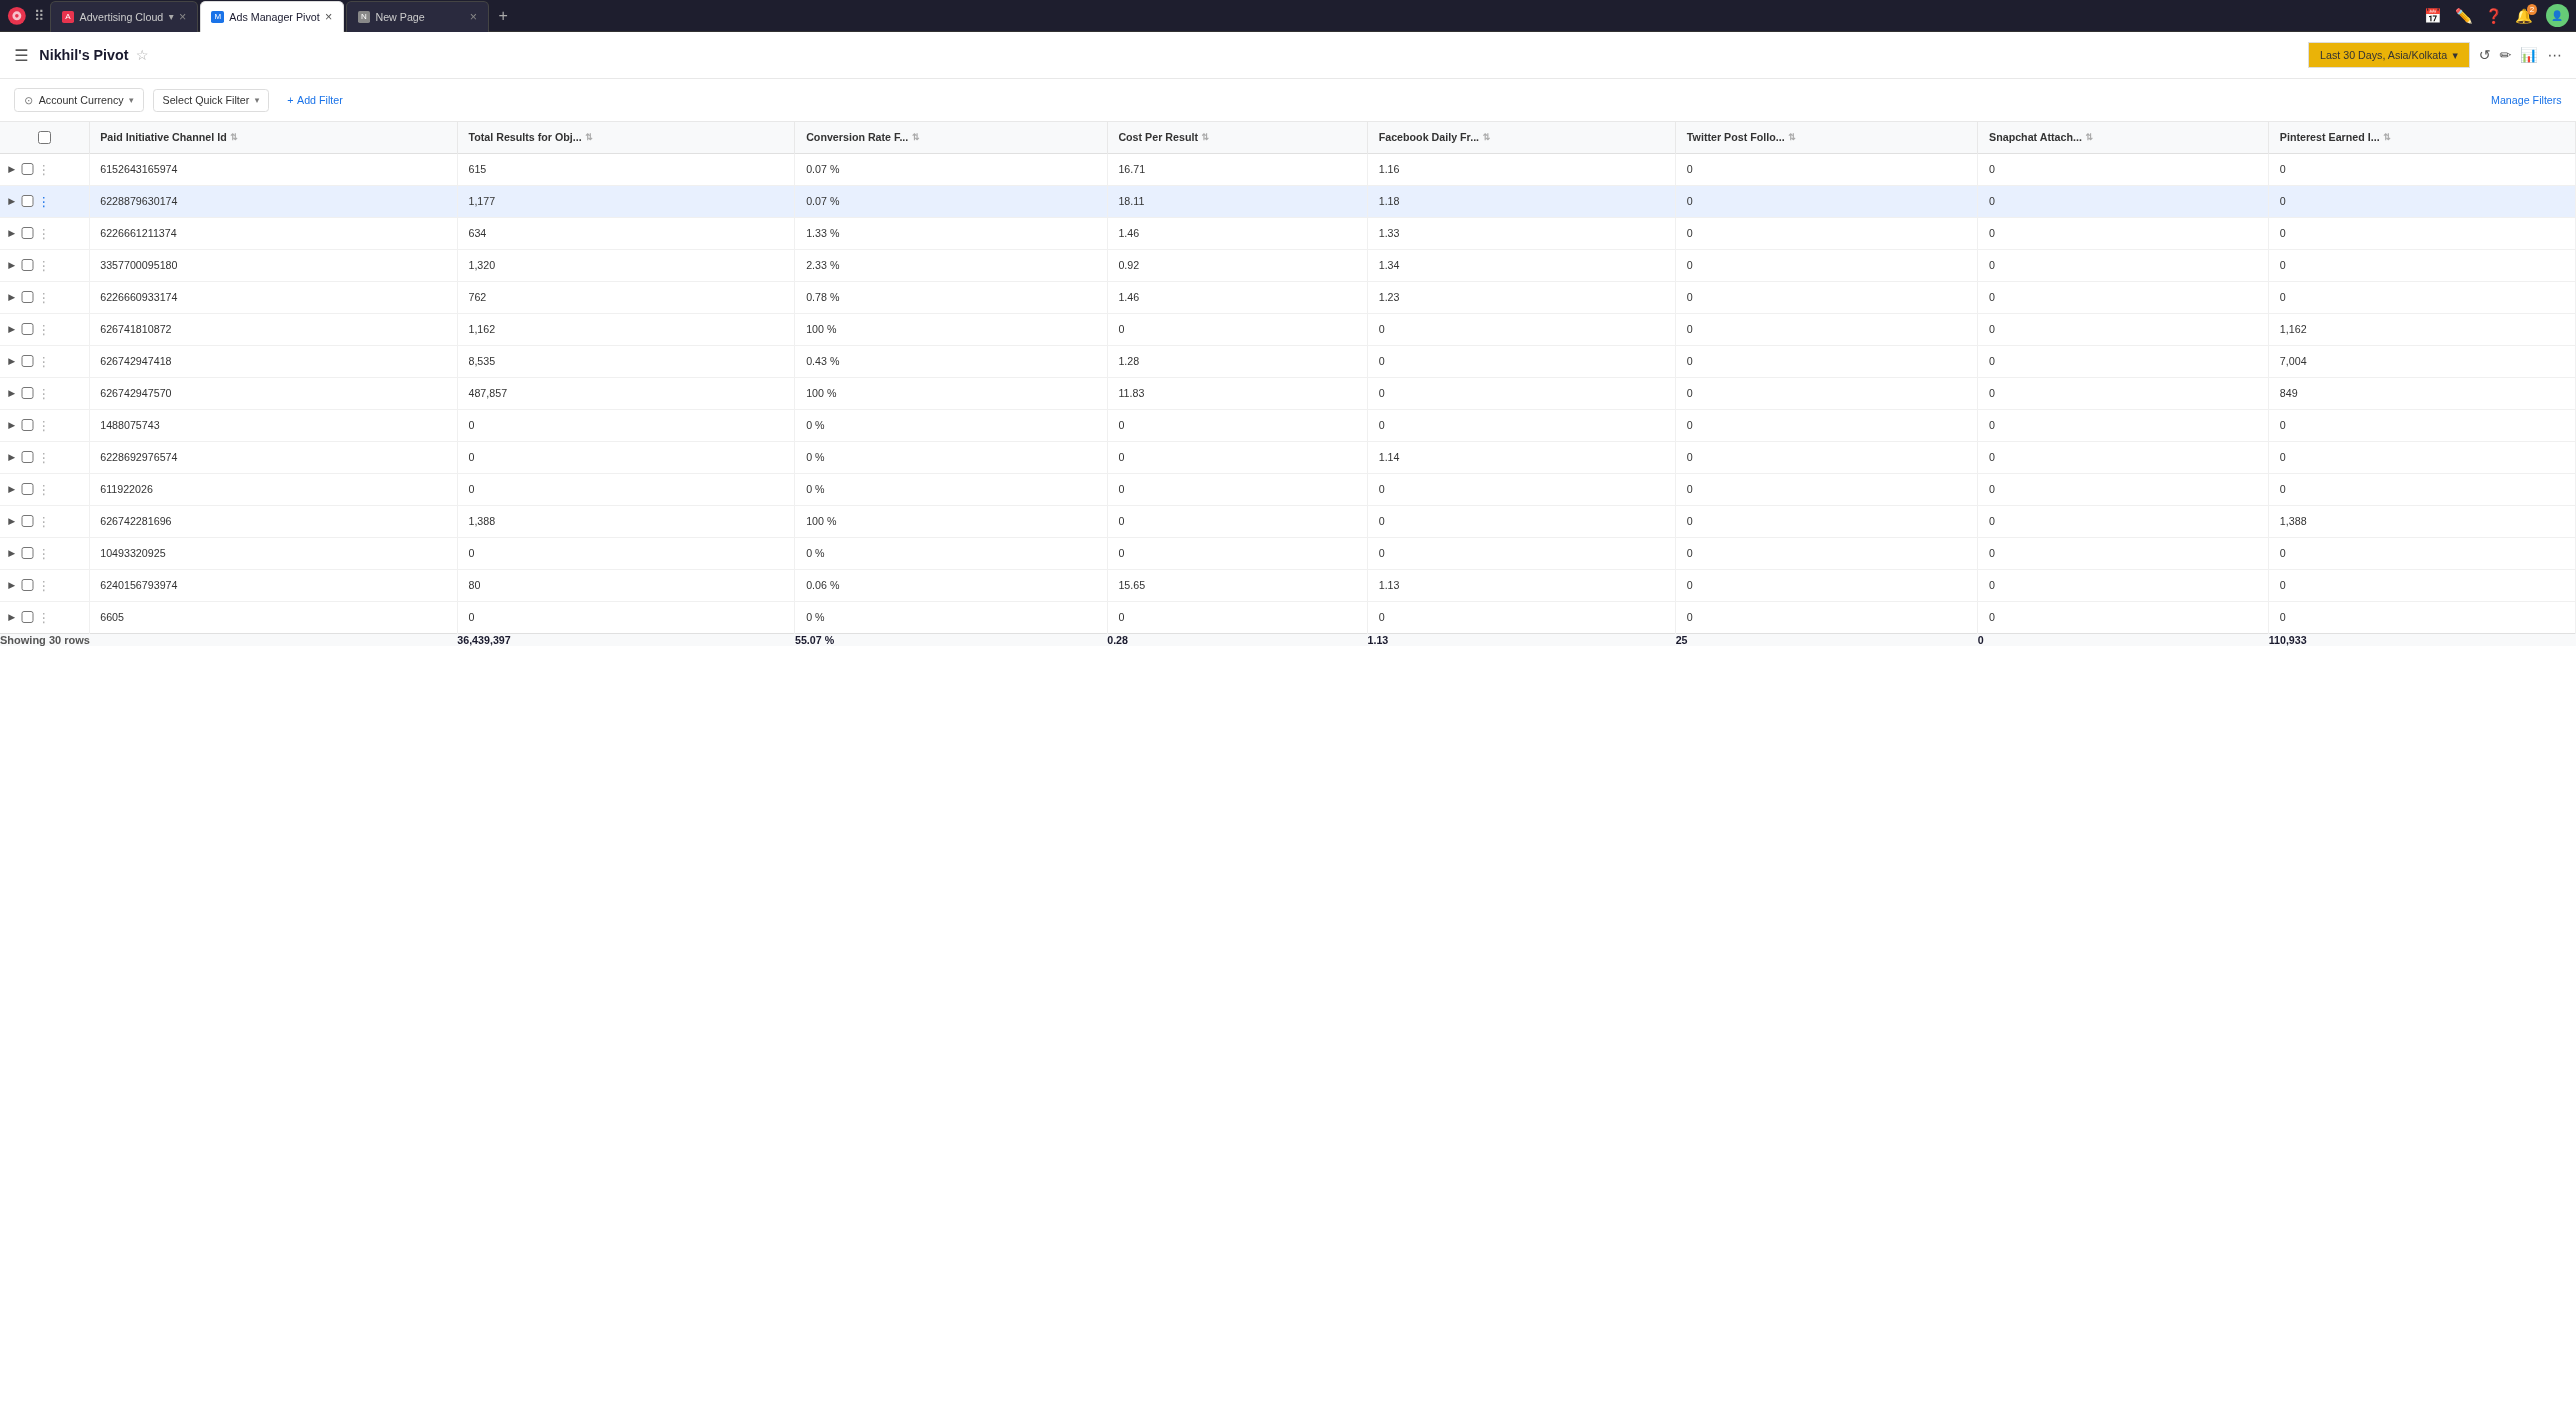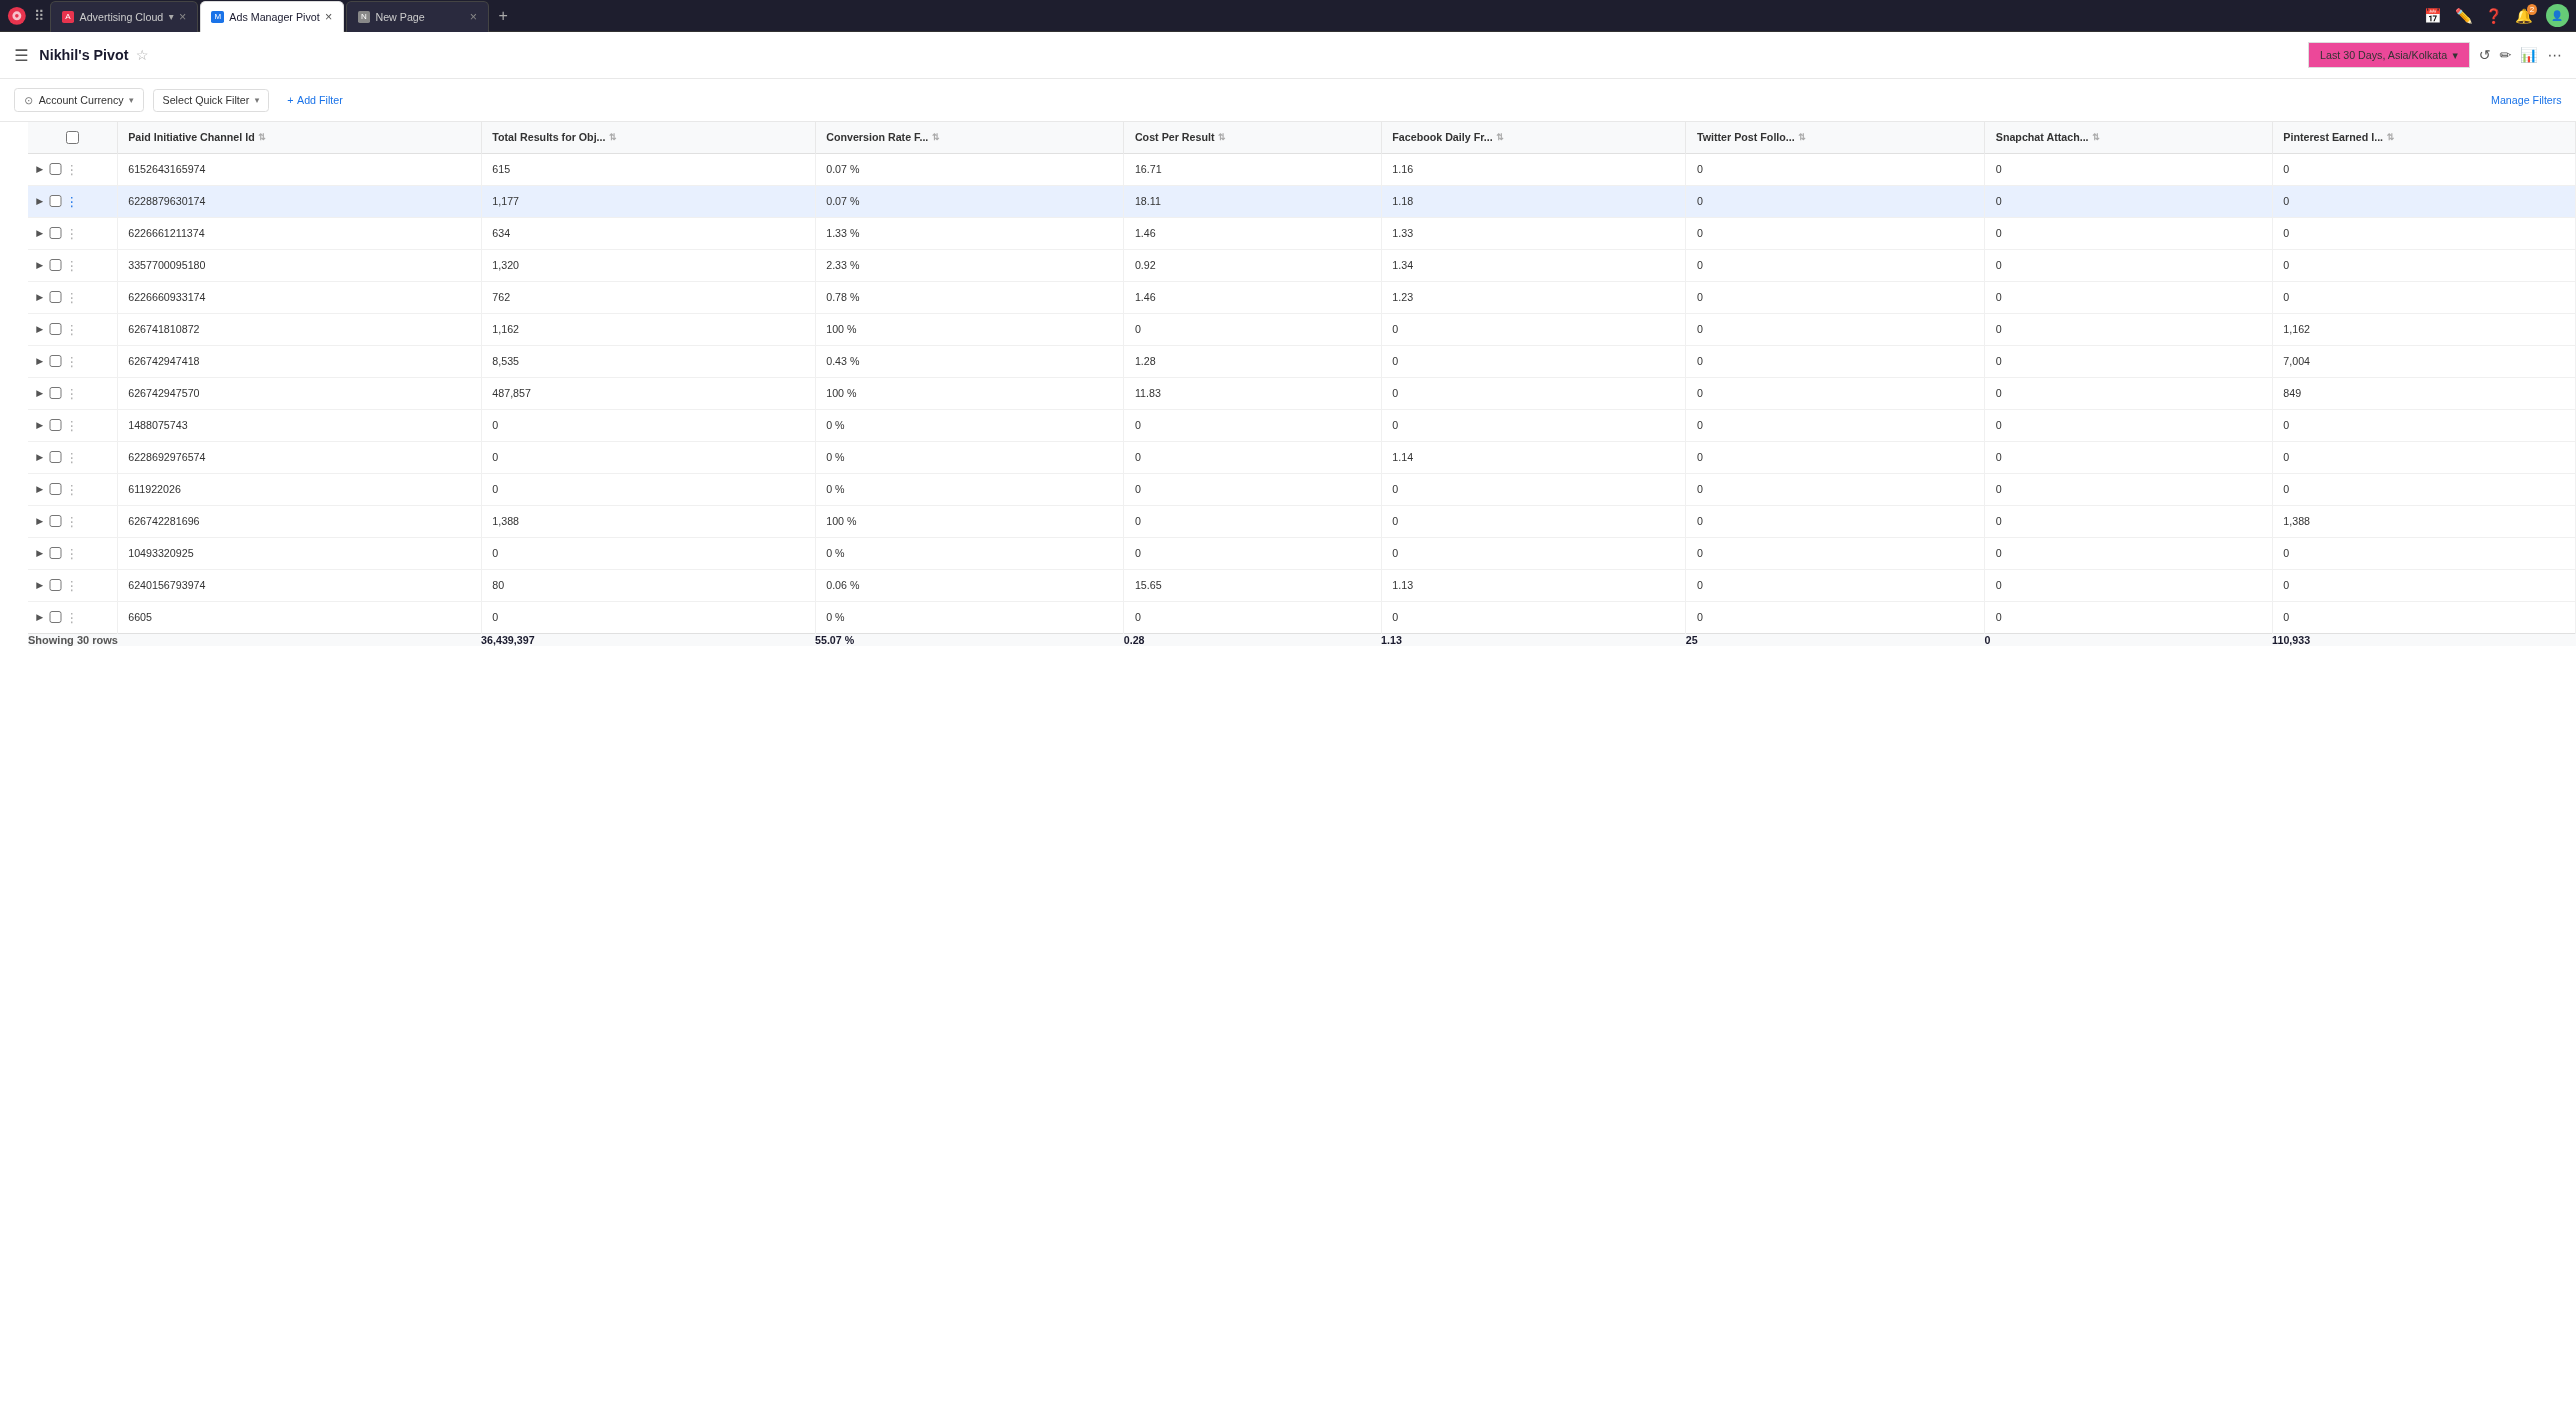--- a/index.html
+++ b/index.html
@@ -37,21 +37,21 @@
       display: flex; align-items: center; padding: 0 14.3px; height: 47px;
       border-bottom: 0.9px solid #e8e8e8; background: #fff;
     }
     .hamburger { font-size: 16px; color: #555; cursor: pointer; margin-right: 10.7px; }
     .page-title { font-size: 14.3px; font-weight: 600; color: #1a1a2e; }
     .star-icon { margin-left: 7.2px; color: #aaa; font-size: 14.3px; cursor: pointer; }
     .top-bar-right { margin-left: auto; display: flex; align-items: center; gap: 9px; }
     .date-range-btn {
       display: flex; align-items: center; gap: 5.4px; padding: 5.4px 10.7px;
       border: 0.9px solid #ddd; border-radius: 0; font-size: 10.7px; color: #333;
-      cursor: pointer; background: #ec4899;
+      cursor: pointer; background: #eab308;
     }
     .top-bar-icons { display: flex; gap: 9px; color: #555; font-size: 14.3px; }
     .top-bar-icons span { cursor: pointer; }
 
     
     .filter-bar {
       display: flex; align-items: center; padding: 9px 14.3px; gap: 9px;
       border-bottom: 0.9px solid #e8e8e8; background: #fff;
     }
     .filter-chip {
@@ -61,21 +61,21 @@
     }
     .filter-chip .chip-icon { color: #777; font-size: 10.7px; }
     .filter-chip .dropdown-arrow { color: #777; font-size: 9px; }
     .add-filter-btn {
       display: flex; align-items: center; gap: 3.6px; padding: 4.5px 9px;
       font-size: 10.7px; color: #1a73e8; cursor: pointer; background: none; border: none;
     }
     .manage-filters { margin-left: auto; font-size: 10.7px; color: #1a73e8; cursor: pointer; font-weight: 500; }
 
     
-    .table-wrapper { overflow-x: auto; flex: 1; margin-left: 28px; }
+    .table-wrapper { overflow-x: auto; flex: 1; }
     table { width: 100%; border-collapse: collapse; font-size: 10.7px; }
     thead tr { background: #f8f9fa; border-bottom: 1.8px solid #e0e0e0; }
     thead th {
       padding: 9px 10.7px; text-align: left; font-weight: 600; color: #333;
       white-space: nowrap; border-right: 0.9px solid #e8e8e8; position: relative;
       user-select: none;
     }
     thead th:first-child { width: 32px; padding: 9px 5.4px; }
     thead th .th-content { display: flex; align-items: center; gap: 3.6px; }
     thead th .sort-icon { color: #aaa; font-size: 9px; }

